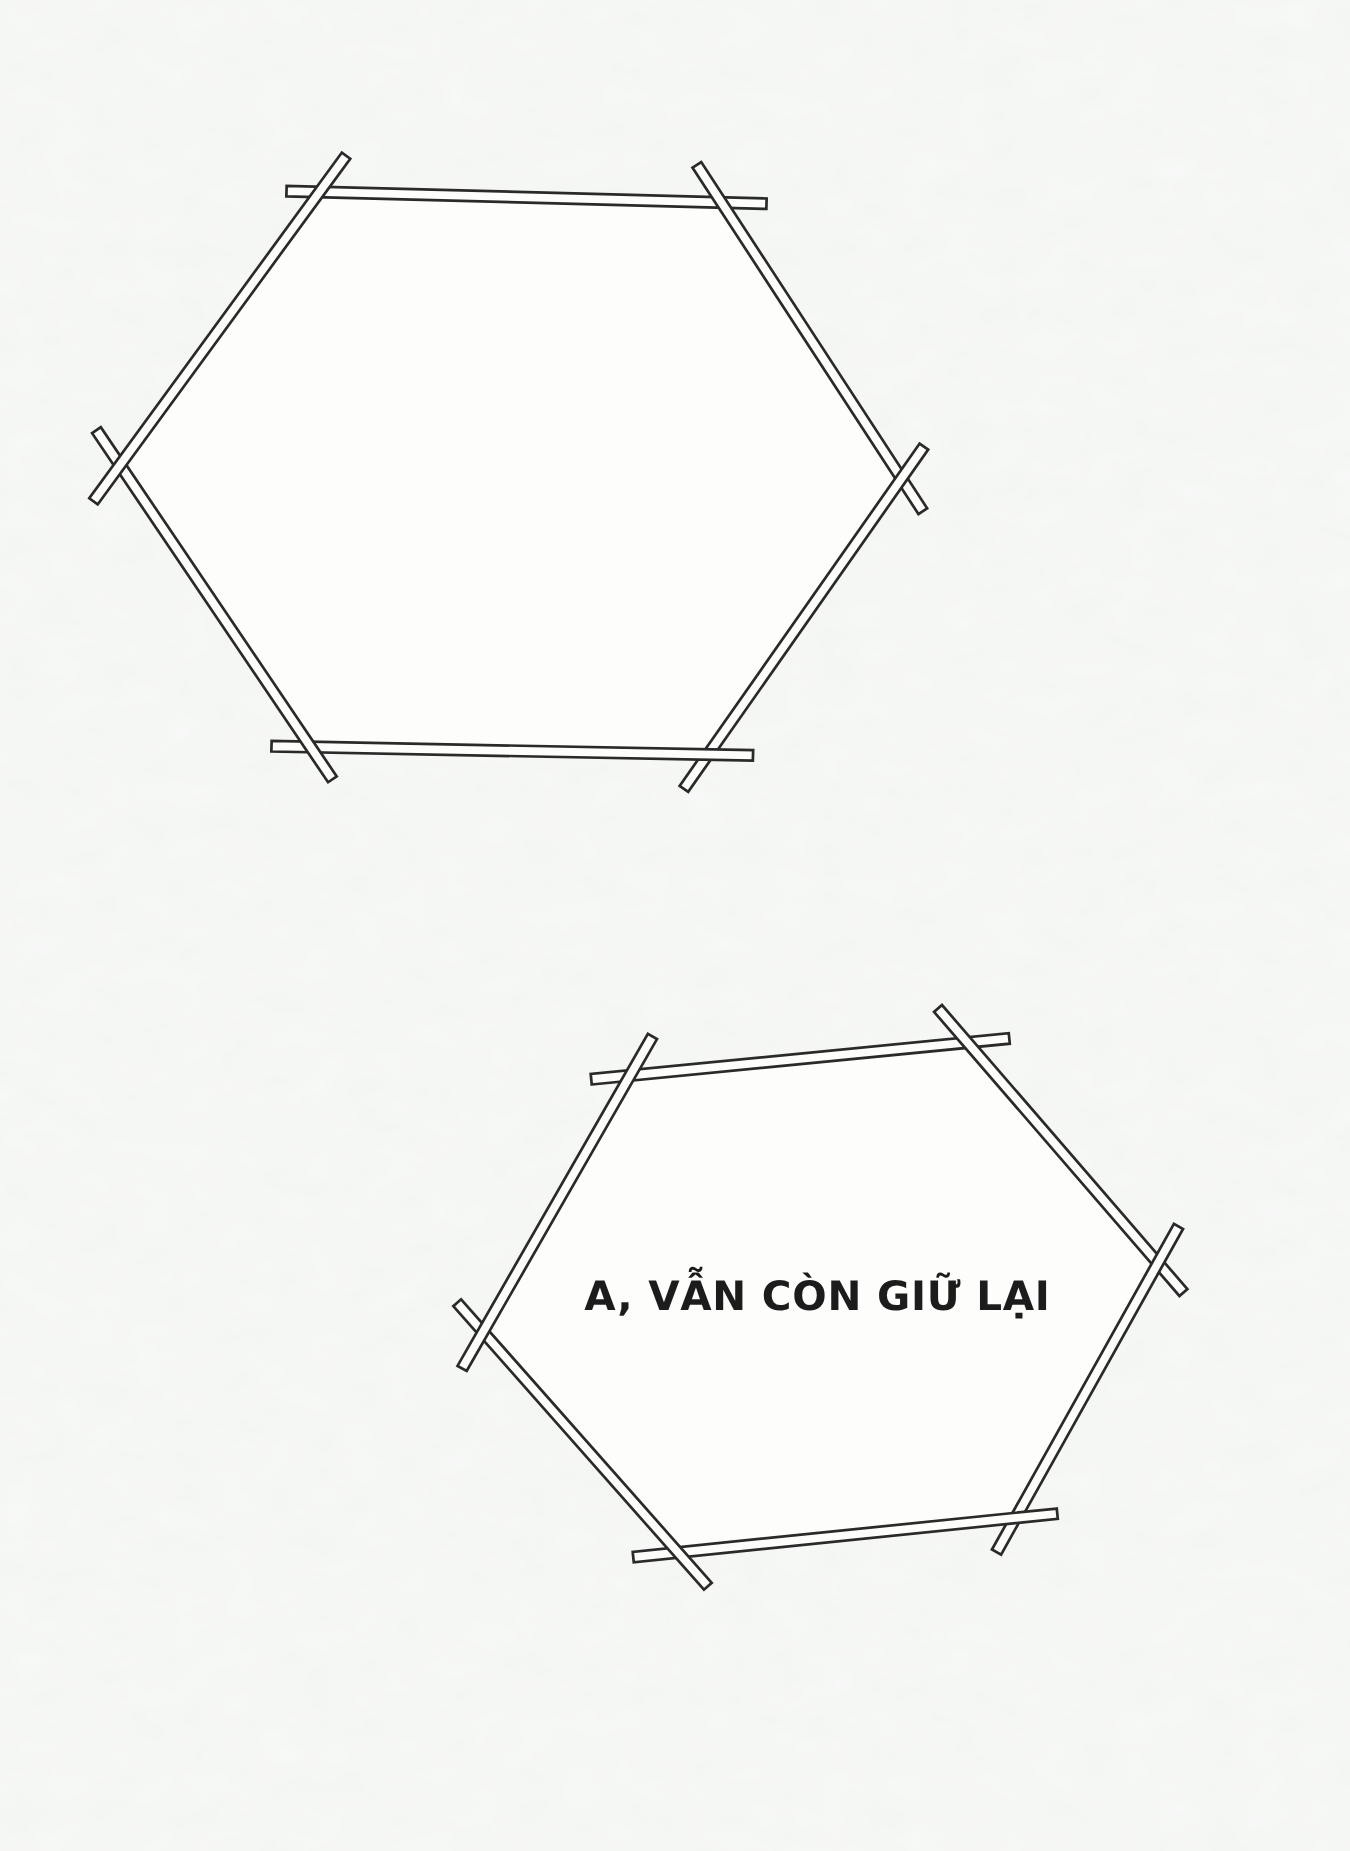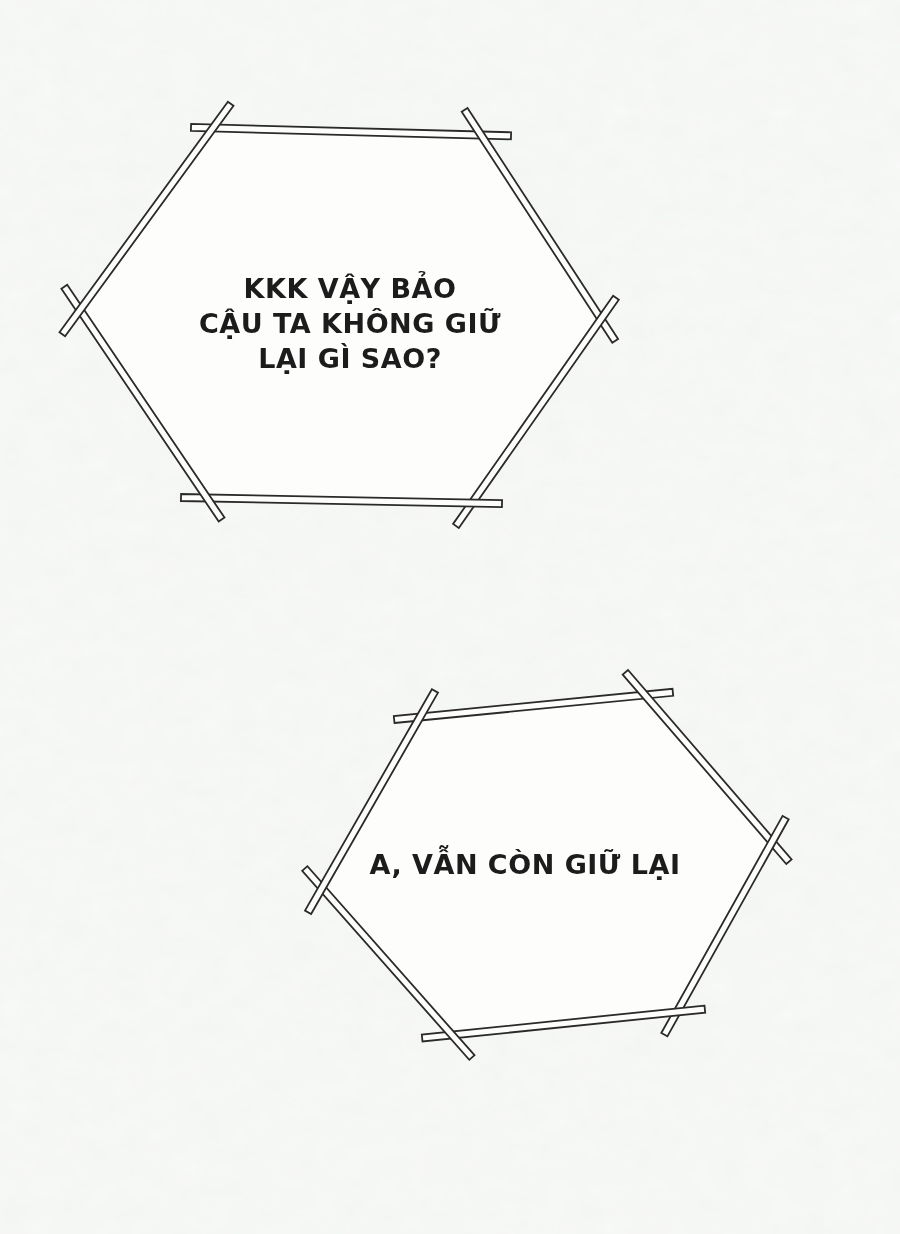--- a/index.html
+++ b/index.html
@@ -30,21 +30,21 @@
     line-height: 35px;
     letter-spacing: 0.5px;
     white-space: nowrap;
   }
   #bubble-text-1 {
     left: 160px;
     top: 271px;
     width: 380px;
   }
   #bubble-text-2 {
-    left: 335px;
+    left: 355px;
     top: 847px;
     width: 380px;
   }
 </style>
 </head>
 <body>
 
 <div id="page">
 
   <svg id="panel-svg" width="900" height="1234" viewBox="0 0 900 1234">
@@ -75,23 +75,18 @@
         <polygon points="420,717 645,695 772,842 677,1012 452,1035 322,888" fill="#fdfdfc"></polygon>
         <polygon points="394.5,723.0 673.2,695.8 672.5,688.8 393.8,716.0" fill="#fdfdfc" stroke="#2a2a2a" stroke-width="1.8" stroke-linejoin="miter"></polygon>
         <polygon points="622.7,674.6 786.3,864.0 791.6,859.4 628.0,670.0" fill="#fdfdfc" stroke="#2a2a2a" stroke-width="1.8" stroke-linejoin="miter"></polygon>
         <polygon points="782.6,815.9 661.3,1033.0 667.4,1036.4 788.7,819.3" fill="#fdfdfc" stroke="#2a2a2a" stroke-width="1.8" stroke-linejoin="miter"></polygon>
         <polygon points="704.5,1005.7 421.8,1034.6 422.5,1041.5 705.2,1012.6" fill="#fdfdfc" stroke="#2a2a2a" stroke-width="1.8" stroke-linejoin="miter"></polygon>
         <polygon points="474.5,1055.2 307.4,866.2 302.2,870.8 469.3,1059.8" fill="#fdfdfc" stroke="#2a2a2a" stroke-width="1.8" stroke-linejoin="miter"></polygon>
         <polygon points="311.1,914.0 438.0,692.7 431.9,689.2 305.0,910.6" fill="#fdfdfc" stroke="#2a2a2a" stroke-width="1.8" stroke-linejoin="miter"></polygon>
       </g>
   </svg>
 
-  <div class="bubble-text" id="bubble-text-1">
-    <div>KKK VẬY BẢO</div>
-    <div>CẬU TA KHÔNG GIỮ</div>
-    <div>LẠI GÌ SAO?</div>
-  </div>
 
   <div class="bubble-text" id="bubble-text-2">
     <div>A, VẪN CÒN GIỮ LẠI</div>
   </div>
 
 </div>
 
 </body></html>

